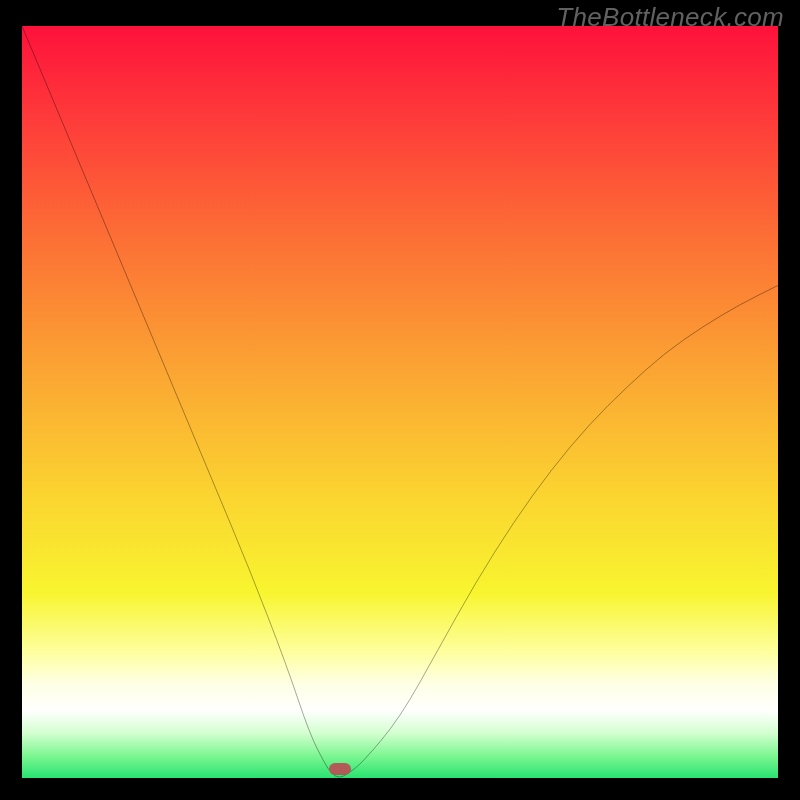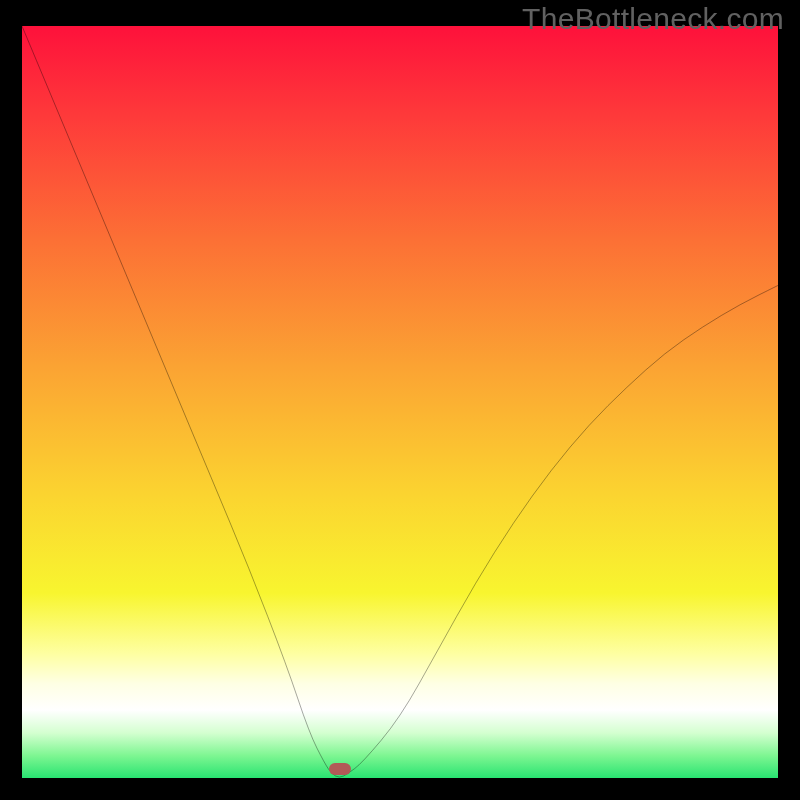--- a/index.html
+++ b/index.html
@@ -15,24 +15,25 @@
     position: relative;
     width: 800px;
     height: 800px;
     background: #000;
   }
   .watermark {
     position: absolute;
     top: 2px;
     right: 16px;
     color: #616161;
-    font-size: 30px;
+    font-size: 26px;
     font-weight: 500;
     letter-spacing: 0.3px;
     z-index: 10;
+    font-style: italic;
   }
   .plot-area {
     position: absolute;
     left: 22px;
     top: 26px;
     width: 756px;
     height: 752px;
     overflow: hidden;
   }
   .gradient {

